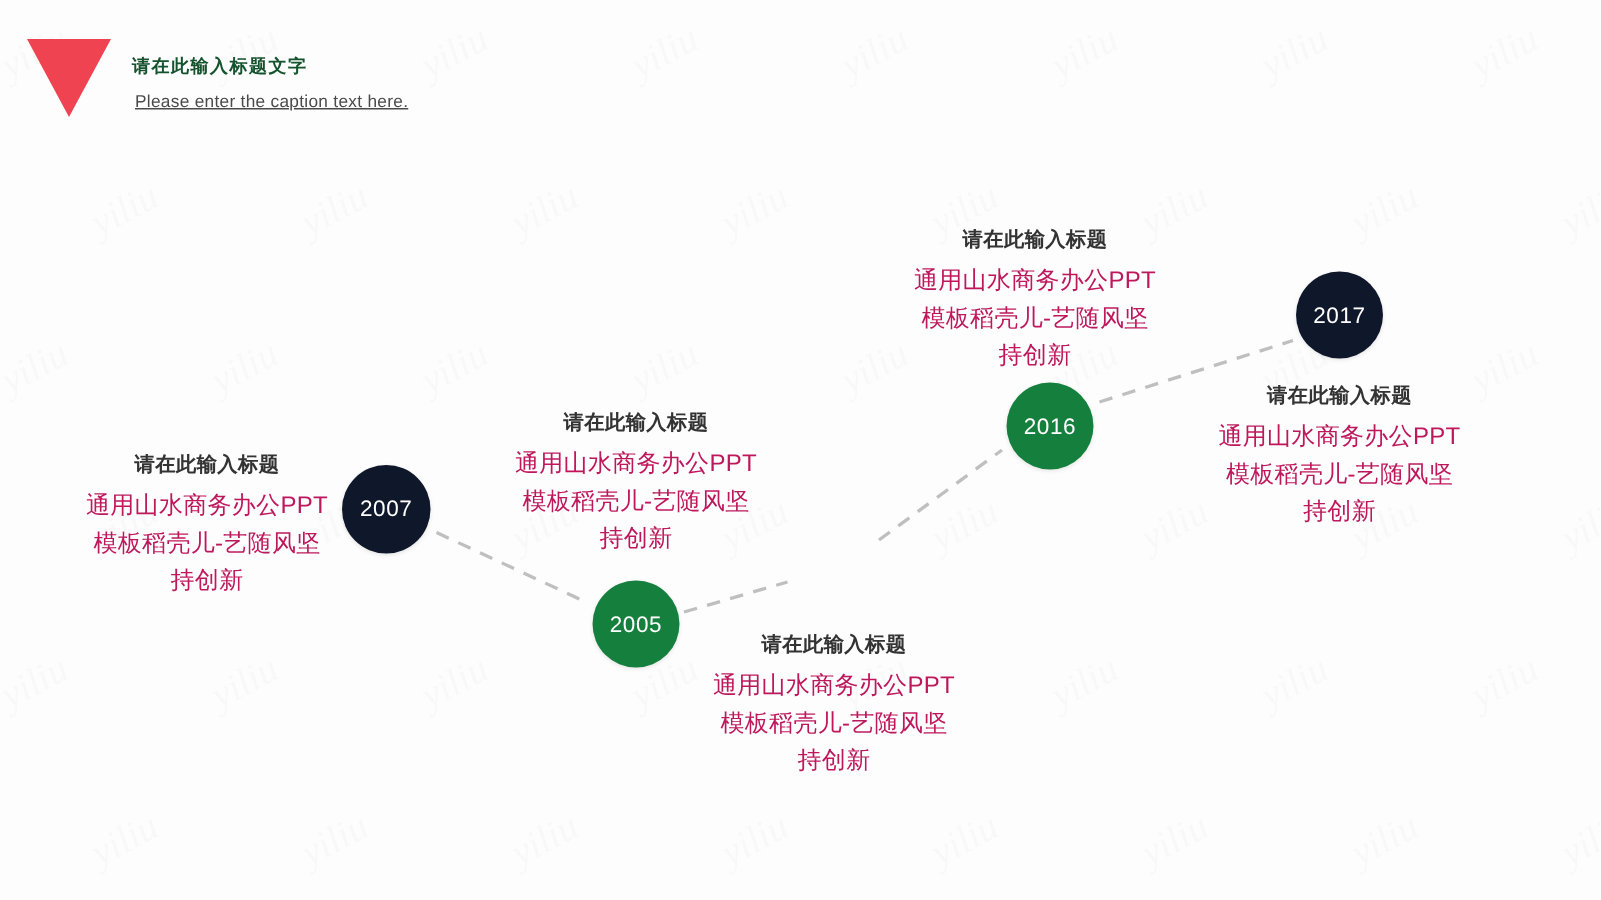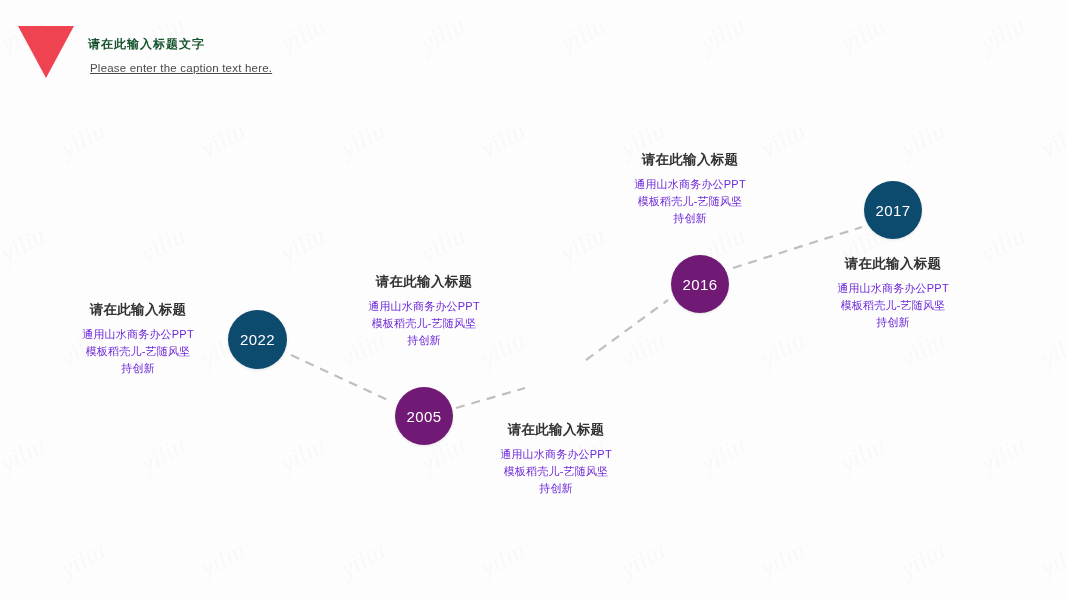--- a/index.html
+++ b/index.html
@@ -102,41 +102,41 @@
     border-radius: 50%;
     display: flex;
     align-items: center;
     justify-content: center;
     color: #ffffff;
     font-size: 15px;
     font-weight: normal;
     letter-spacing: 0.4px;
     box-shadow: 0 1px 3px rgba(0,0,0,0.10);
   }
-  .node.red   { background: #0c4a6e; }
-  .node.gray  { background: #701a75; }
+  .node.red   { background: #0f172a; }
+  .node.gray  { background: #15803d; }
   .node .year { position: relative; z-index: 2; }
 
   
   .tblock {
     position: absolute;
     width: 200px;
     text-align: center;
     line-height: 1.55;
   }
   .tblock .t-title {
     font-size: 13.5px;
     font-weight: bold;
     color: #333333;
     margin-bottom: 5px;
     letter-spacing: 0.3px;
   }
   .tblock .t-line {
-    font-size: 11px;
-    color: #6d28d9;
+    font-size: 16px;
+    color: #be185d;
     letter-spacing: 0.2px;
   }
 </style>
 </head>
 <body>
 
 <div class="slide">
 
   <div class="wm-layer" id="wm-layer">
       <span class="wm" style="left: 0px; top: 20px;">yiliu</span>
@@ -206,21 +206,21 @@
       </g>
     </svg>
 
     <div class="tblock" style="left:38px; top:300px;">
       <div class="t-title">请在此输入标题</div>
       <div class="t-line">通用山水商务办公PPT</div>
       <div class="t-line">模板稻壳儿-艺随风坚</div>
       <div class="t-line">持创新</div>
     </div>
     <div class="node red" style="left:228px; top:310px; width:59px; height:59px;">
-      <span class="year">2022</span>
+      <span class="year">2007</span>
     </div>
 
     <div class="tblock" style="left:324px; top:272px;">
       <div class="t-title">请在此输入标题</div>
       <div class="t-line">通用山水商务办公PPT</div>
       <div class="t-line">模板稻壳儿-艺随风坚</div>
       <div class="t-line">持创新</div>
     </div>
     <div class="node gray" style="left:395px; top:387px; width:58px; height:58px;">
       <span class="year">2005</span>

